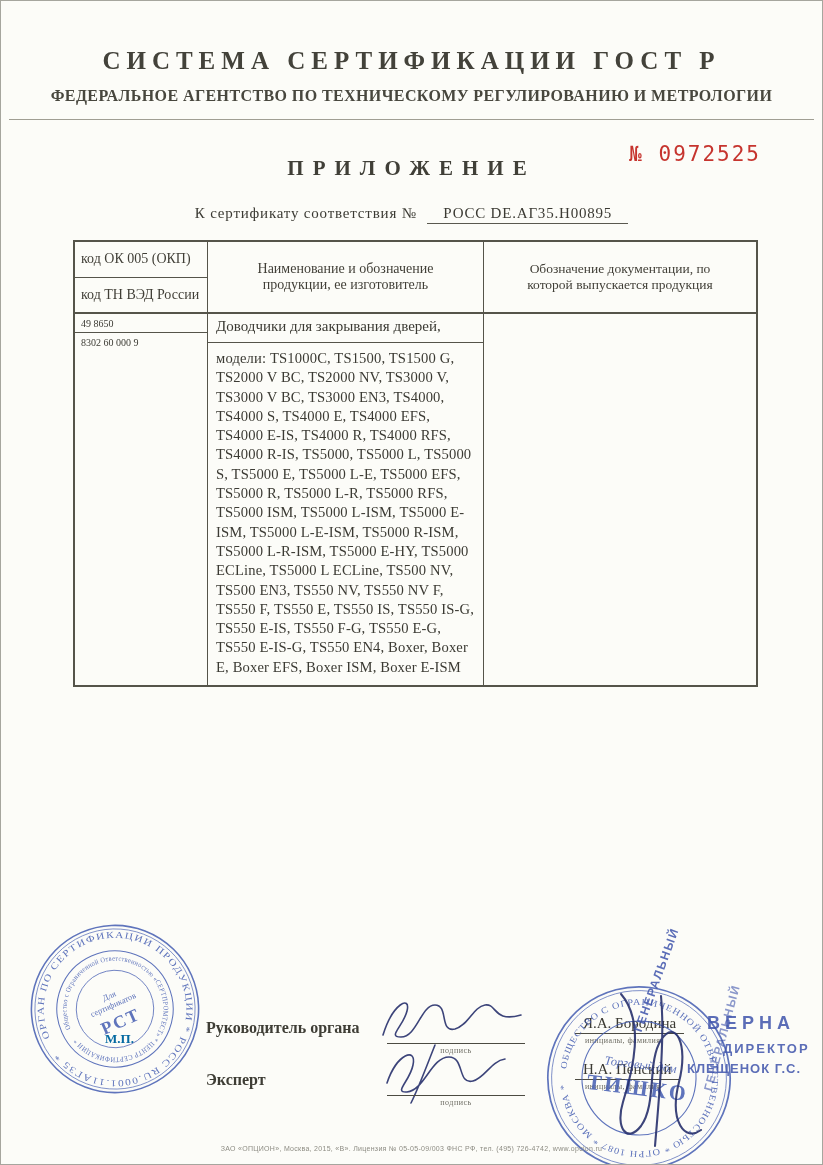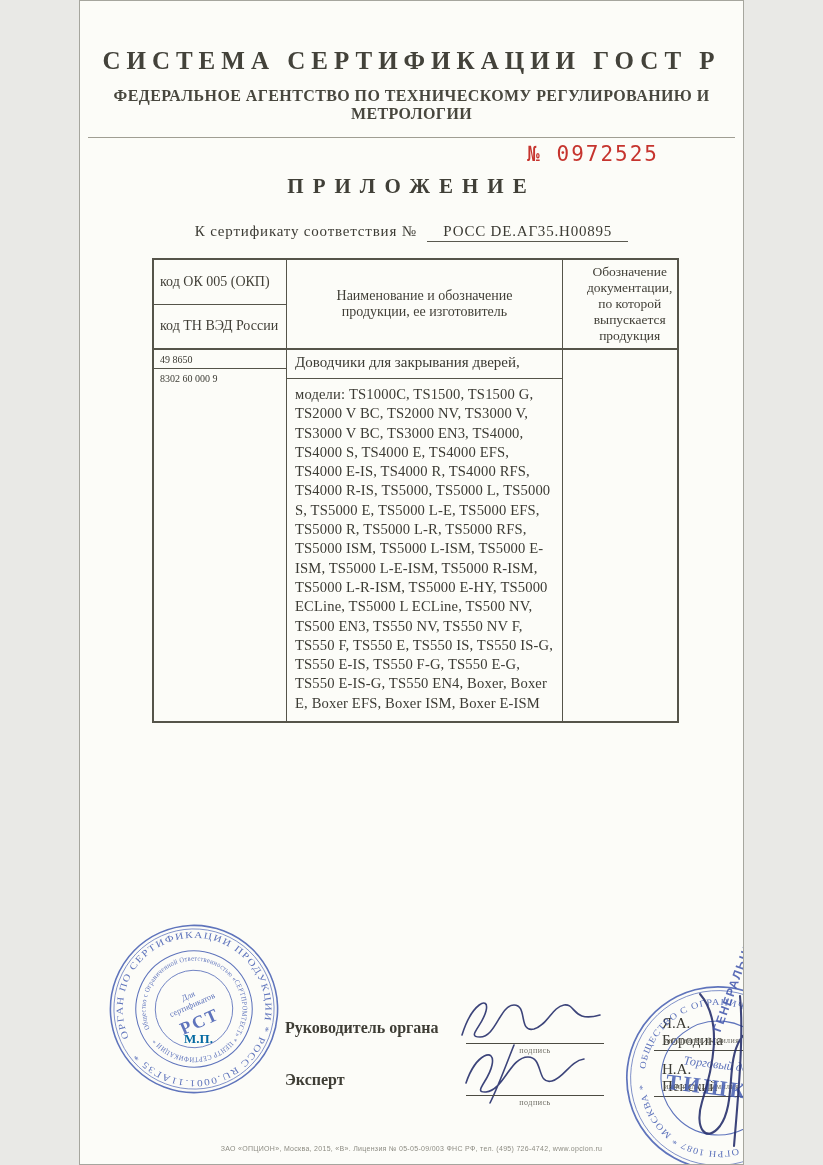--- a/index.html
+++ b/index.html
@@ -1,26 +1,26 @@
 <!DOCTYPE html>
 <html><head>
 <meta charset="utf-8">
 <style>
   html,body{margin:0;padding:0;background:#e9e9e6;}
   .page{
-    position:relative;width:665px;height:1165px;margin:0 auto;
+    position:relative;width:823px;height:1165px;margin:0 auto;
     background:#fcfcf8;border:1px solid #a6a69e;box-sizing:border-box;
     font-family:"Liberation Serif","DejaVu Serif",serif;color:#3b3a33;overflow:hidden;
   }
   
   .doc-header{text-align:center;padding-top:46px;}
   .h1{font-size:25px;font-weight:bold;letter-spacing:6px;color:#43423a;}
   .h2{font-size:16px;font-weight:bold;letter-spacing:.4px;margin-top:12px;color:#48473e;}
   .header-rule{margin:14px 8px 0;border-bottom:1px solid #a09e93;}
-  .blank-number{position:absolute;top:141px;right:84px;color:#c6342e;
+  .blank-number{position:absolute;top:141px;right:61px;color:#c6342e;
     font-family:"DejaVu Sans Mono",monospace;font-size:21px;letter-spacing:2px;}
   .title{text-align:center;margin-top:36px;font-size:21px;font-weight:bold;letter-spacing:9px;color:#403f37;}
   .cert-line{text-align:center;margin-top:24px;font-size:15px;letter-spacing:.8px;}
   .cert-num{display:inline-block;border-bottom:1px solid #5a594f;padding:0 16px 1px;margin-left:6px;}
   .subtitle{text-align:center;margin-top:18px;font-size:15px;font-weight:bold;line-height:21px;color:#44433b;}
   
   .cert-table{margin:16px 64px 0 72px;border:2px solid #55544a;}
   .t-head{display:grid;grid-template-columns:133px 276px 1fr;border-bottom:2px solid #55544a;min-height:70px;}
   .th{font-size:14px;color:#413f37;}
   .th.c1{border-right:1.5px solid #55544a;display:flex;flex-direction:column;}

